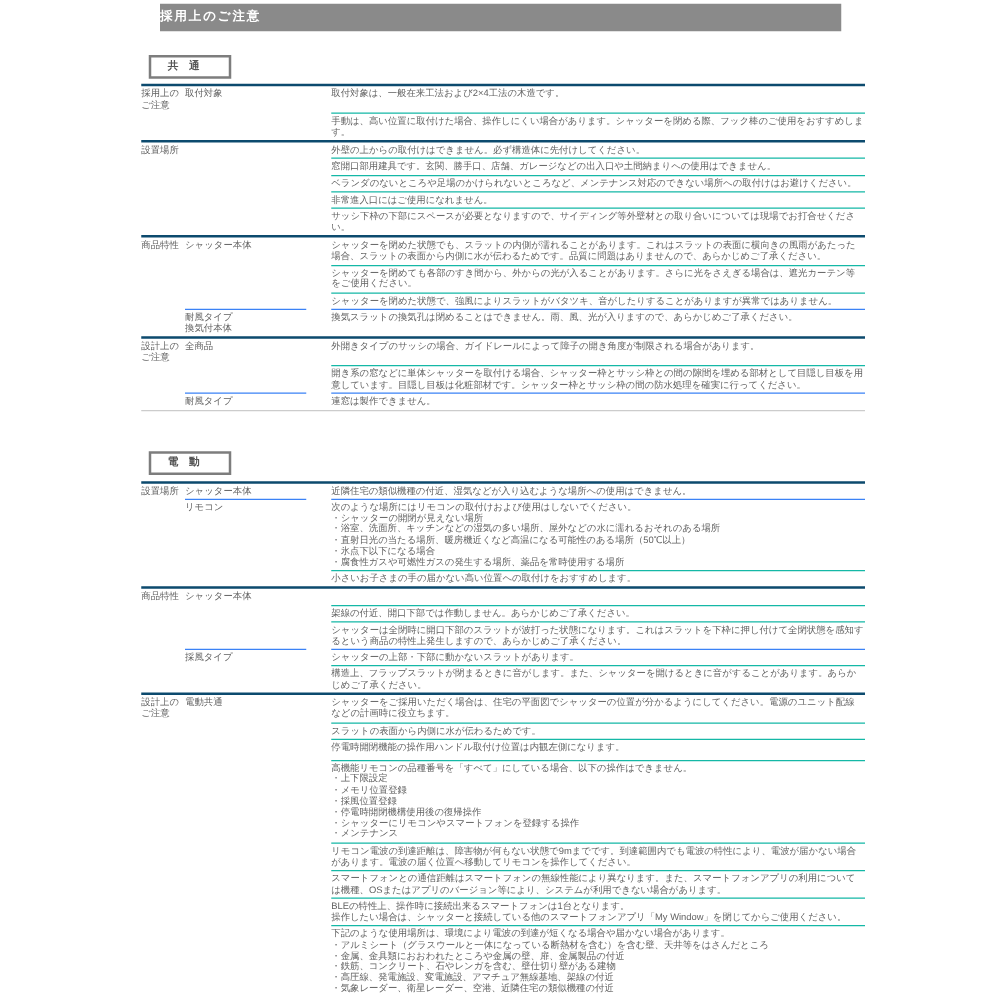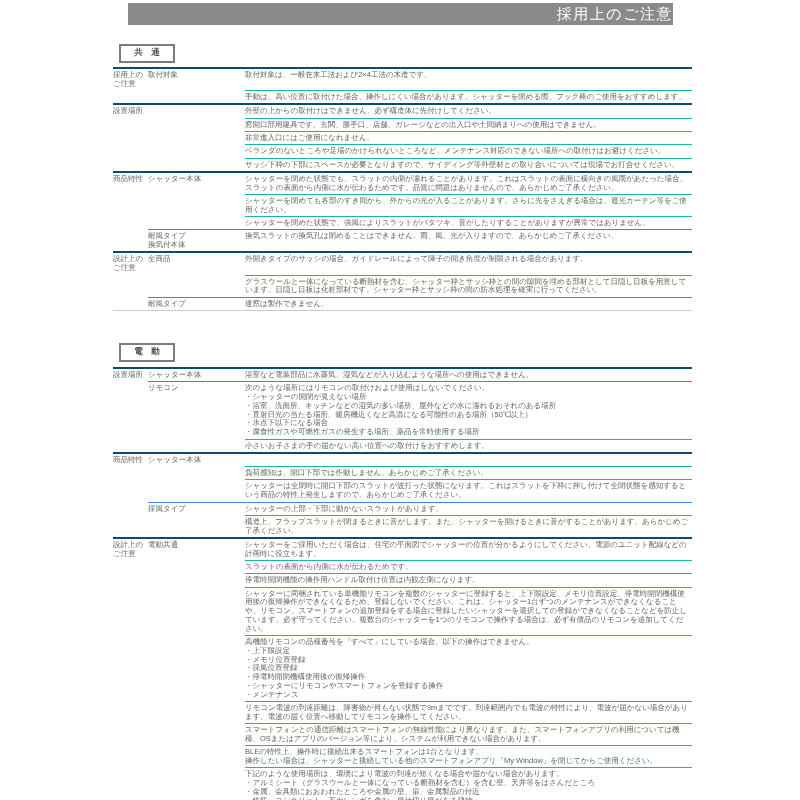--- a/index.html
+++ b/index.html
@@ -7,48 +7,48 @@
     width:800px; height:800px; overflow:hidden;
     font-family:"Liberation Sans", sans-serif;
     color:#616161;
     -webkit-font-smoothing:antialiased;
   }
   .titlebar {
     margin:3px 127px 0 128px;
     height:22px;
     background:#8a8a8a;
     color:#ffffff;
-    text-align:right;
+    text-align:left;
     line-height:22px;
-    font-size:15px;
-    font-weight:normal;
+    font-size:10px;
+    font-weight:bold;
     letter-spacing:1.5px;
   }
   .seclabel {
     margin:19px 0 4px 119px;
     width:52px;
     border:2px solid #7d7d7d;
     text-align:center;
     font-size:8.5px;
     font-weight:bold;
     color:#555555;
-    padding:1px 0 2px 0;
+    padding:1px 10px 2px 0;
     background:#ffffff;
   }
   .section-electric .seclabel { margin-top:32px; margin-bottom:5px; }
   .ntable {
     margin-left:113px;
     width:579px;
     font-size:7.5px;
     line-height:8.8px;
   }
   .ntable.with-bottom { border-bottom:1px solid #cccccc; }
   .row { display:grid; grid-template-columns:35px 97px 1fr; }
   .c1,.c2,.ctext { padding:2px 0 1.5px 0; white-space:pre-line; }
-  .ctext { padding-right:1px; }
+  .ctext { padding-right:1px;margin-left:20px; }
   .b-full { border-top:2px solid #0c4a6e; }
   .b-sub .c2, .b-sub .ctext { border-top:1px solid #3b82f6; }
   .b-text .ctext { border-top:1px solid #14b8a6; }
 </style>
 </head>
 <body>
 
 <div class="page">
 
   <div class="titlebar">
@@ -77,26 +77,26 @@
     <div class="ctext">外壁の上からの取付けはできません。必ず構造体に先付けしてください。</div>
   </div>
         <div class="row b-text">
     <div class="c1"></div>
     <div class="c2"></div>
     <div class="ctext">窓開口部用建具です。玄関、勝手口、店舗、ガレージなどの出入口や土間納まりへの使用はできません。</div>
   </div>
         <div class="row b-text">
     <div class="c1"></div>
     <div class="c2"></div>
+    <div class="ctext">ベランダのないところや足場のかけられないところなど、メンテナンス対応のできない場所への取付けはお避けください。</div>
+  </div>
+        <div class="row b-text">
+    <div class="c1"></div>
+    <div class="c2"></div>
     <div class="ctext">非常進入口にはご使用になれません。</div>
-  </div>
-        <div class="row b-text">
-    <div class="c1"></div>
-    <div class="c2"></div>
-    <div class="ctext">ベランダのないところや足場のかけられないところなど、メンテナンス対応のできない場所への取付けはお避けください。</div>
   </div>
         <div class="row b-text">
     <div class="c1"></div>
     <div class="c2"></div>
     <div class="ctext">サッシ下枠の下部にスペースが必要となりますので、サイディング等外壁材との取り合いについては現場でお打合せください。</div>
   </div>
         <div class="row b-full">
     <div class="c1">商品特性</div>
     <div class="c2">シャッター本体</div>
     <div class="ctext">シャッターを閉めた状態でも、スラットの内側が濡れることがあります。これはスラットの表面に横向きの風雨があたった場合、スラットの表面から内側に水が伝わるためです。品質に問題はありませんので、あらかじめご了承ください。</div>
@@ -119,39 +119,39 @@
   </div>
         <div class="row b-full">
     <div class="c1">設計上の
 ご注意</div>
     <div class="c2">全商品</div>
     <div class="ctext">外開きタイプのサッシの場合、ガイドレールによって障子の開き角度が制限される場合があります。</div>
   </div>
         <div class="row b-text">
     <div class="c1"></div>
     <div class="c2"></div>
-    <div class="ctext">グラスウールと一体になっている断熱材を含む、シャッター枠とサッシ枠との間の隙間を埋める部材として目隠し目板を用意しています。目隠し目板は化粧部材です。シャッター枠とサッシ枠の間の防水処理を確実に行ってください。</div>
+    <div class="ctext">開き系の窓などに単体シャッターを取付ける場合、シャッター枠とサッシ枠との間の隙間を埋める部材として目隠し目板を用意しています。目隠し目板は化粧部材です。シャッター枠とサッシ枠の間の防水処理を確実に行ってください。</div>
   </div>
         <div class="row b-sub">
     <div class="c1"></div>
     <div class="c2">耐風タイプ</div>
     <div class="ctext">連窓は製作できません。</div>
   </div>
       </div>
   </div>
 
   <div class="section section-electric">
     <div class="seclabel">
       <span>電　動</span>
     </div>
     <div class="ntable">
         <div class="row b-full">
     <div class="c1">設置場所</div>
     <div class="c2">シャッター本体</div>
-    <div class="ctext">浴室など電装部品に水蒸気、湿気などが入り込むような場所への使用はできません。</div>
+    <div class="ctext">近隣住宅の類似機種の付近、湿気などが入り込むような場所への使用はできません。</div>
   </div>
         <div class="row b-sub">
     <div class="c1"></div>
     <div class="c2">リモコン</div>
     <div class="ctext">次のような場所にはリモコンの取付けおよび使用はしないでください。
 ・シャッターの開閉が見えない場所
 ・浴室、洗面所、キッチンなどの湿気の多い場所、屋外などの水に濡れるおそれのある場所
 ・直射日光の当たる場所、暖房機近くなど高温になる可能性のある場所（50℃以上）
 ・氷点下以下になる場合
 ・腐食性ガスや可燃性ガスの発生する場所、薬品を常時使用する場所</div>
@@ -161,21 +161,21 @@
     <div class="c2"></div>
     <div class="ctext">小さいお子さまの手の届かない高い位置への取付けをおすすめします。</div>
   </div>
         <div class="row b-full">
     <div class="c1">商品特性</div>
     <div class="c2">シャッター本体</div>
   </div>
         <div class="row b-text">
     <div class="c1"></div>
     <div class="c2"></div>
-    <div class="ctext">負荷感知は、開口下部では作動しません。あらかじめご了承ください。</div>
+    <div class="ctext">架線の付近、開口下部では作動しません。あらかじめご了承ください。</div>
   </div>
         <div class="row b-text">
     <div class="c1"></div>
     <div class="c2"></div>
     <div class="ctext">シャッターは全閉時に開口下部のスラットが波打った状態になります。これはスラットを下枠に押し付けて全閉状態を感知するという商品の特性上発生しますので、あらかじめご了承ください。</div>
   </div>
         <div class="row b-sub">
     <div class="c1"></div>
     <div class="c2">採風タイプ</div>
     <div class="ctext">シャッターの上部・下部に動かないスラットがあります。</div>
@@ -197,21 +197,20 @@
     <div class="ctext">スラットの表面から内側に水が伝わるためです。</div>
   </div>
         <div class="row b-text">
     <div class="c1"></div>
     <div class="c2"></div>
     <div class="ctext">停電時開閉機能の操作用ハンドル取付け位置は内観左側になります。</div>
   </div>
         <div class="row b-text">
     <div class="c1"></div>
     <div class="c2"></div>
-    <div class="ctext">シャッターに同梱されている単機能リモコンを複数のシャッターに登録すると、上下限設定、メモリ位置設定、停電時開閉機構使用後の復帰操作ができなくなるため、登録しないでください。これは、シャッター1台ずつのメンテナンスができなくなることや、リモコン、スマートフォンの追加登録をする場合に登録したいシャッターを選択しての登録ができなくなることなどを防止しています。必ず守ってください。複数台のシャッターを1つのリモコンで操作する場合は、必ず有償品のリモコンを追加してください。</div>
   </div>
         <div class="row b-text">
     <div class="c1"></div>
     <div class="c2"></div>
     <div class="ctext">高機能リモコンの品種番号を「すべて」にしている場合、以下の操作はできません。
 ・上下限設定
 ・メモリ位置登録
 ・採風位置登録
 ・停電時開閉機構使用後の復帰操作
 ・シャッターにリモコンやスマートフォンを登録する操作

